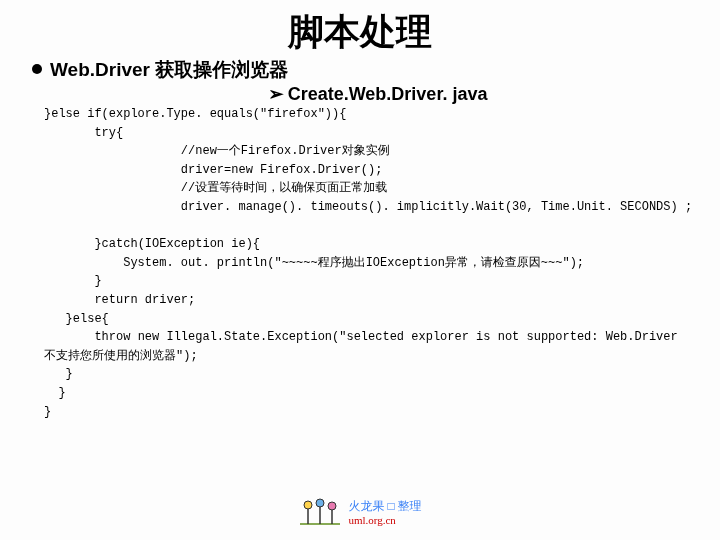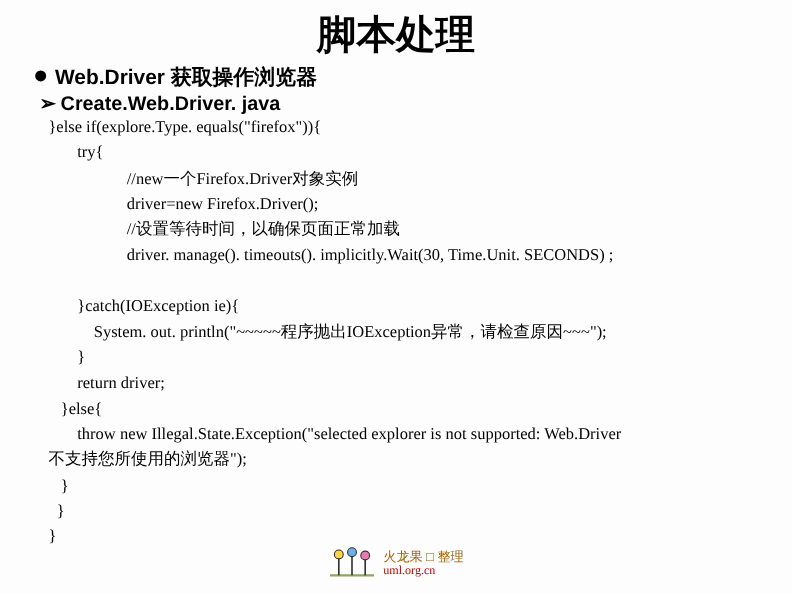--- a/index.html
+++ b/index.html
@@ -34,28 +34,29 @@
     vertical-align: middle;
     margin-right: 8px;
     position: relative;
     top: -2px;
   }
   .bullet2 {
     font-family: "SimHei", "Heiti SC", sans-serif;
     font-weight: bold;
     font-size: 18px;
     padding-left: 36px;
+    text-align: center;
   }
   .bullet2 .arrow {
     font-family: sans-serif;
     margin-right: 4px;
   }
   .code {
-    font-family: Liberation Serif, serif;
-    font-size: 15px;
+    font-family: Liberation Mono, monospace;
+    font-size: 12px;
     line-height: 1.55;
     padding-left: 44px;
     padding-right: 10px;
     white-space: pre-wrap;
     word-break: break-all;
   }
   .footer {
     position: absolute;
     bottom: 10px;
     left: 0;
@@ -66,21 +67,21 @@
     display: inline-flex;
     align-items: center;
     gap: 6px;
   }
   .footer-text {
     font-size: 12px;
     font-family: "SimSun", serif;
     line-height: 1.2;
     text-align: left;
   }
-  .footer-text .line1 { color: #a16207; }
+  .footer-text .line1 { color: #3b82f6; }
   .footer-text .line2 { color: #c00; font-size: 11px; }
   .logo {
     display: inline-block;
   }
 </style>
 </head>
 <body>
 
 <div class="title">脚本处理</div>
 

